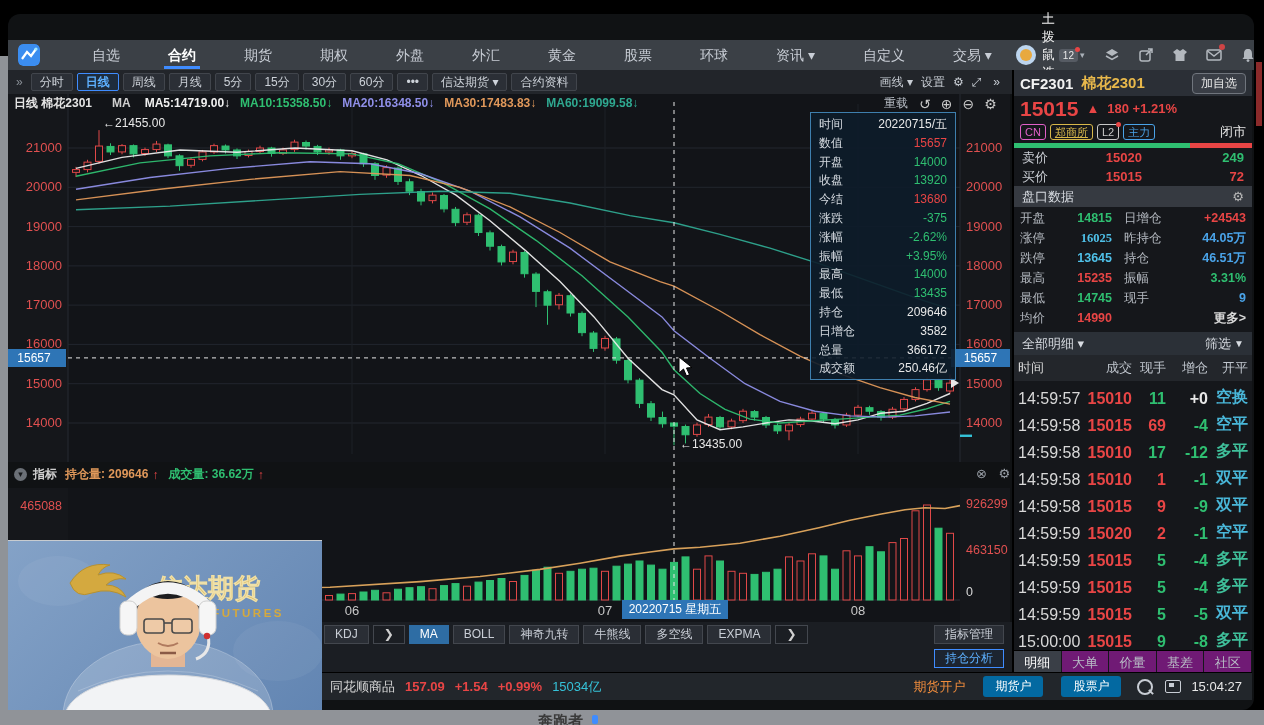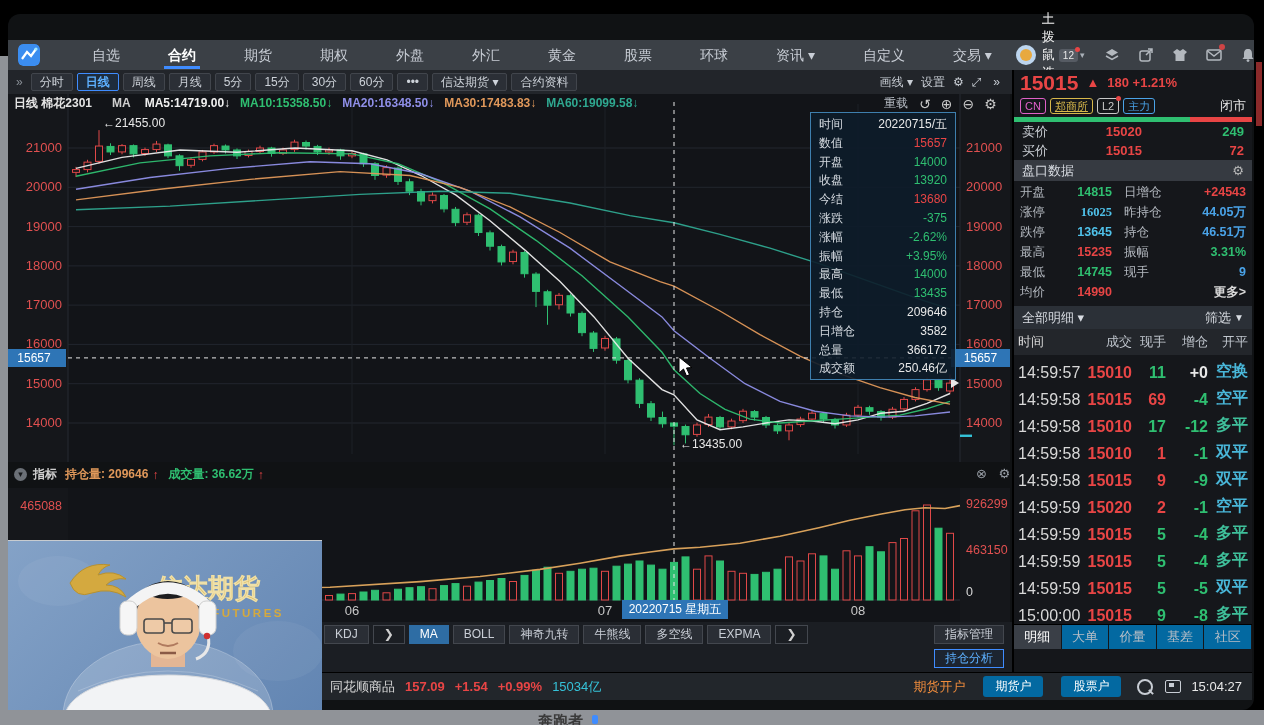--- a/index.html
+++ b/index.html
@@ -106,21 +106,21 @@
   #funnel{margin-left:3px;font-size:10px;}
   #thead{height:26px;display:flex;align-items:center;font-size:13px;color:#c0c6ce;background:#23262b;}
   #trows{height:269px;overflow:hidden;}
   .trow{height:27px;display:flex;align-items:flex-end;font-size:16px;font-weight:bold;}
   .c-time{width:62px;padding-left:4px;color:#d8d8d8;font-weight:normal;}
   .c-price{width:52px;text-align:right;}
   .c-lot{width:34px;text-align:right;}
   .c-chg{width:42px;text-align:right;}
   .c-type{width:40px;text-align:right;padding-right:4px;}
   #rp-tabs{height:24px;display:flex;border-top:1px solid #000;}
-  #rp-tabs .rtab{flex:1;text-align:center;font-size:13px;line-height:23px;background:#0369a1;color:#b8bec6;border-right:1px solid #15171a;}
+  #rp-tabs .rtab{flex:1;text-align:center;font-size:13px;line-height:23px;background:#701a75;color:#b8bec6;border-right:1px solid #15171a;}
   #rp-tabs .rtab.is-active{background:#3a3f47;color:#fff;}
   
   #bottombar{left:8px;top:672px;width:1244px;height:28px;background:#22262b;z-index:1;display:flex;align-items:center;font-size:13px;border-top:1px solid #000;box-sizing:border-box;}
   #idx-name{margin-left:322px;color:#d8d8d8;}
   #idx-val,#idx-chg,#idx-pct{color:#e84545;font-weight:bold;margin-left:10px;}
   #idx-amt{color:#35c2d8;font-weight:normal;margin-left:10px;}
   #open-acct{margin-left:auto;color:#f08c3c;}
   .accbtn{background:#0369a1;color:#fff;border-radius:3px;padding:2px 12px;margin-left:18px;font-size:12px;}
   #mag{width:12px;height:12px;border:2px solid #c8cdd4;border-radius:50%;position:relative;margin-left:16px;}
   #mag:after{content:"";position:absolute;left:9px;top:10px;width:6px;height:2px;background:#c8cdd4;transform:rotate(45deg);}
@@ -621,20 +621,25 @@
         <span class="itab">EXPMA</span>
         <span class="itab arrow" style="background: none; border: 1px solid rgb(67, 71, 78);">❯</span>
       </div>
     <span class="itab" id="itab-mgr">指标管理</span>
   </div>
   <div id="hold-row" class="abs">
     <span id="hold-btn">持仓分析</span>
   </div>
 
   <div id="rpanel" class="abs">
+    <div id="rp-head">
+      <span id="rp-code">CF2301</span>
+      <span id="rp-name">棉花2301</span>
+      <span id="rp-addfav">加自选</span>
+    </div>
     <div id="rp-price-row">
       <span id="rp-last">15015</span>
       <span id="rp-arrow">▲</span>
       <span id="rp-chg">180 +1.21%</span>
     </div>
     <div id="rp-badges">
       <span id="rp-badge-list" style="display:flex">
 
       <span class="bdg" style="border-color: rgb(224, 96, 200);"><span style="color: rgb(224, 96, 200);">CN</span></span>
           <span class="bdg" style="border-color: rgb(216, 184, 74);"><span style="color: rgb(216, 184, 74); text-decoration: underline;">郑商所</span></span>

